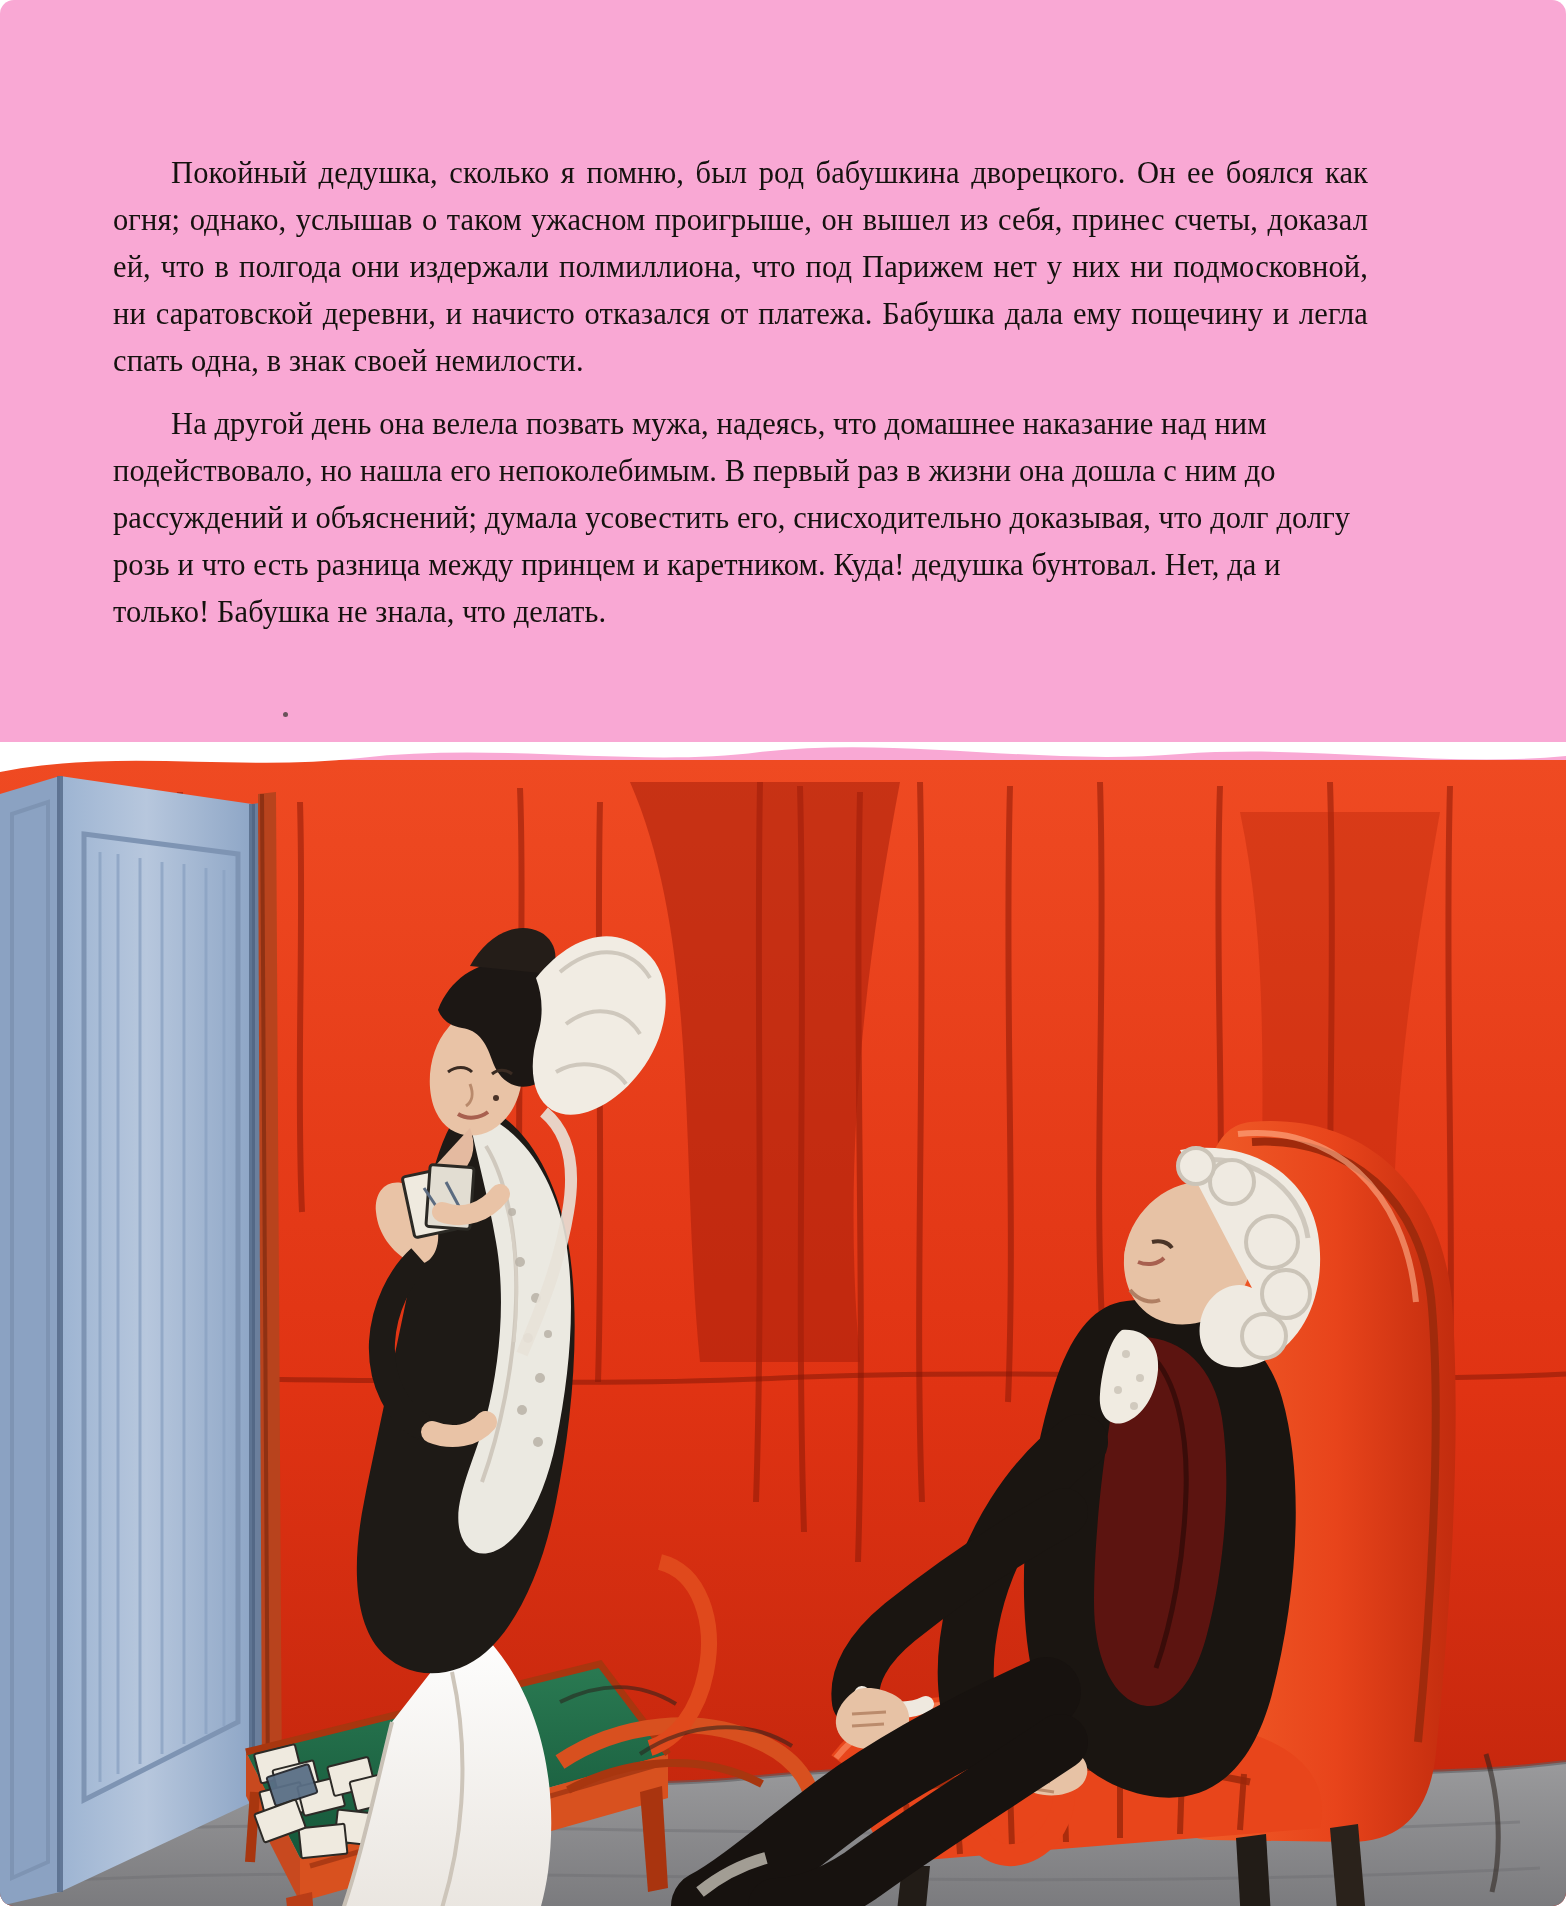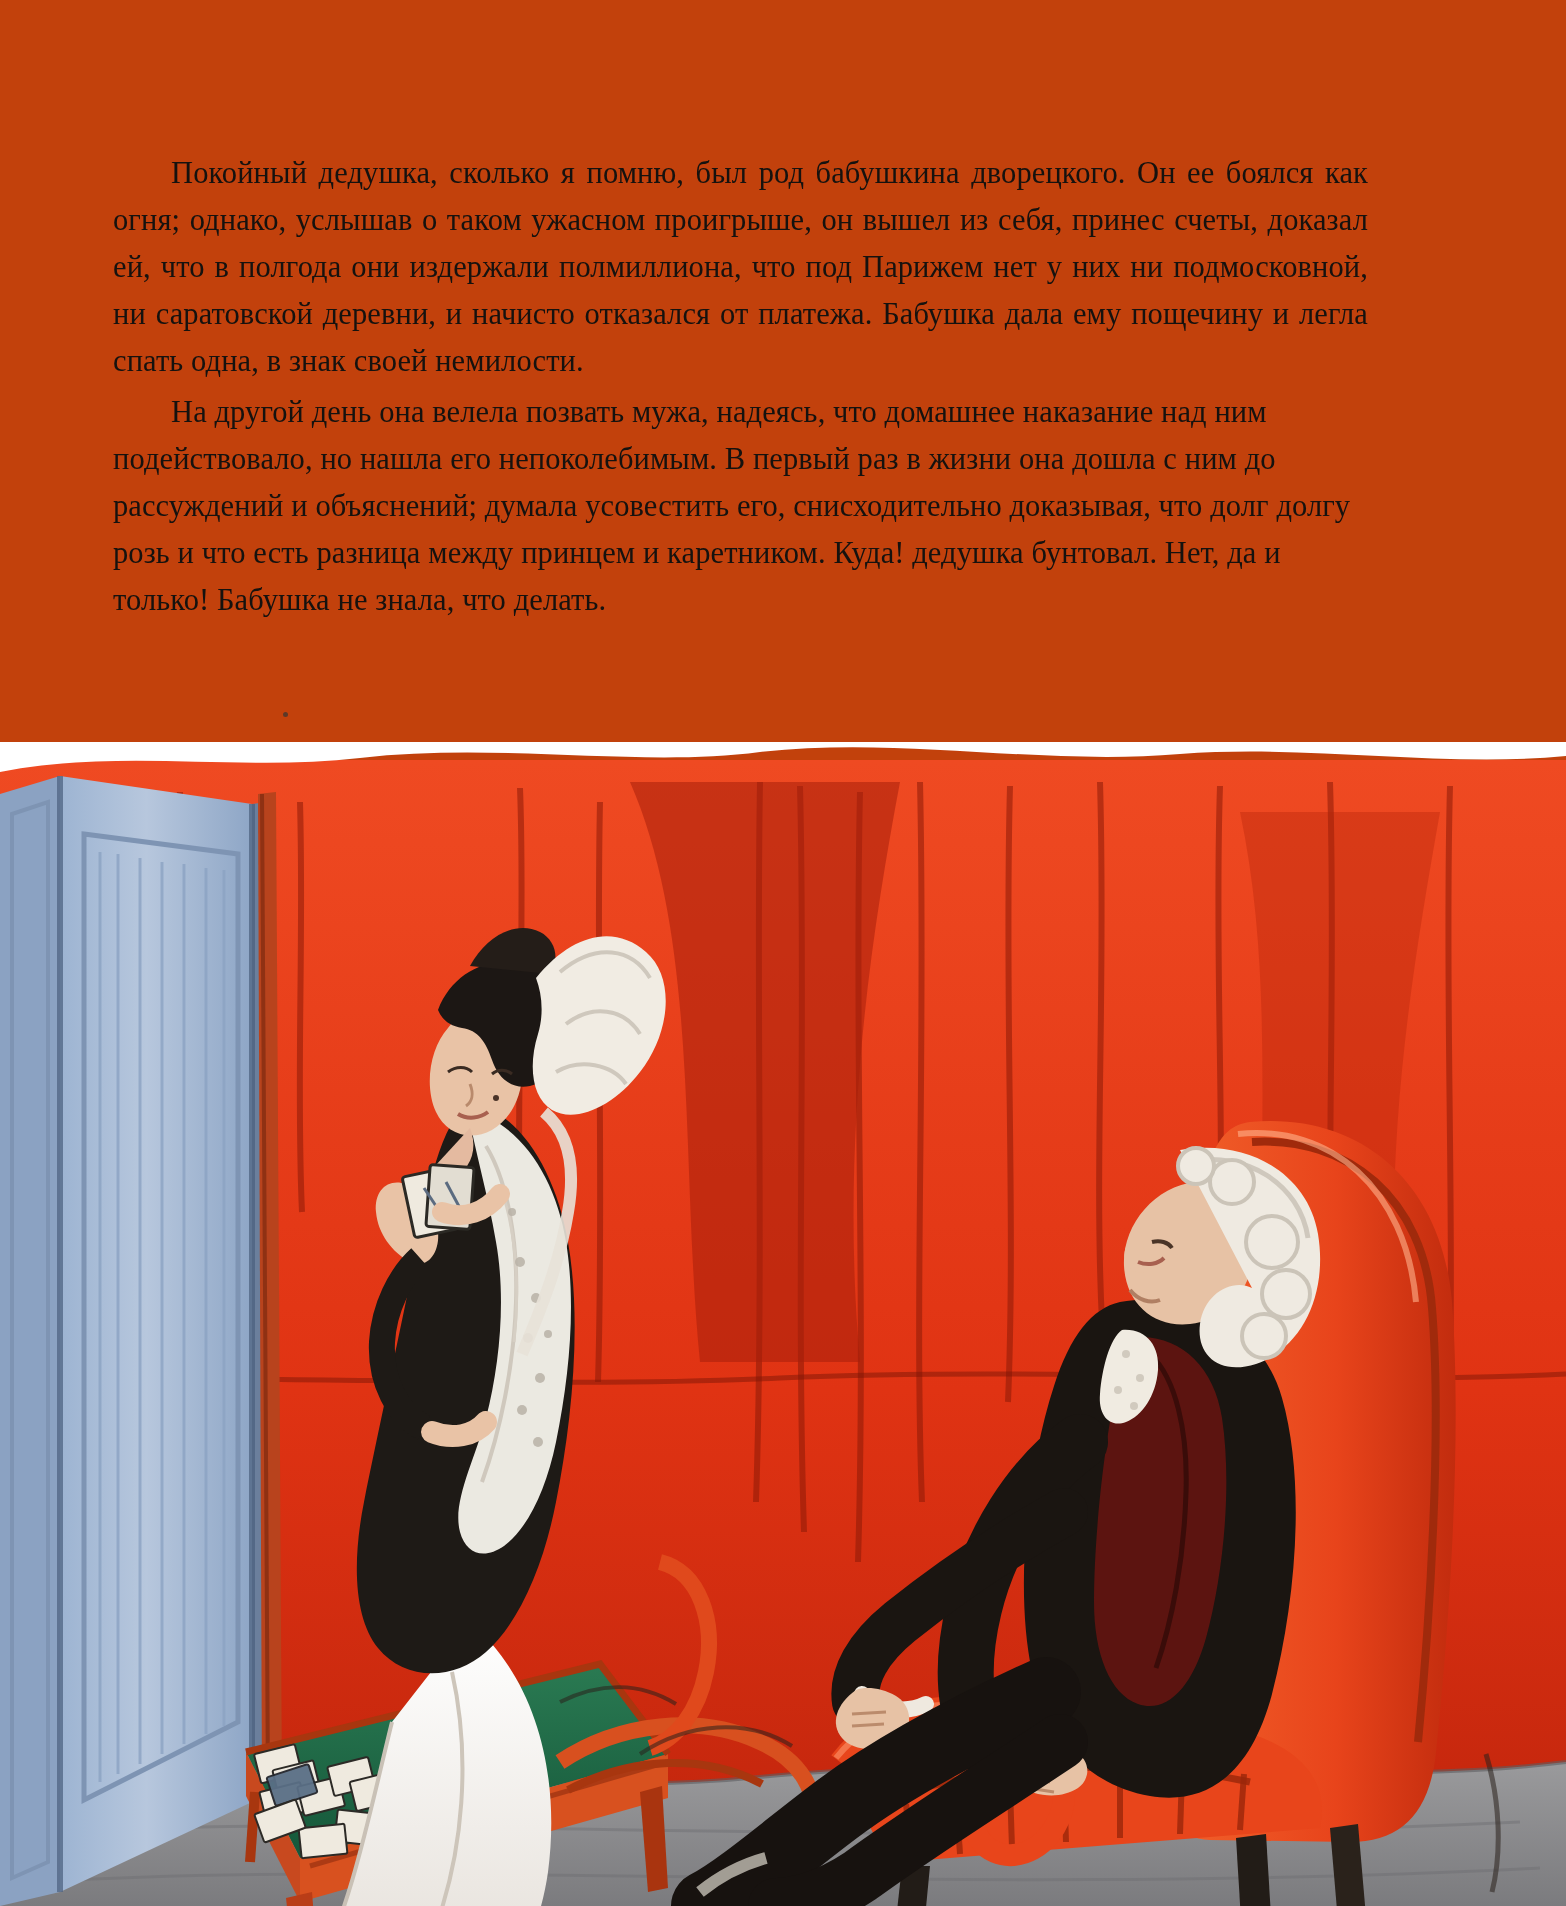--- a/index.html
+++ b/index.html
@@ -4,43 +4,44 @@
 <style>
   html, body {
     margin: 0;
     padding: 0;
     background: #ffffff;
   }
   .page {
     position: relative;
     width: 1566px;
     height: 1906px;
-    background: #c2410c;
+    background: #f9a8d4;
     overflow: hidden;
     font-family: "Liberation Serif", "DejaVu Serif", serif;
+    border-radius: 14px;
   }
 
   
   .text-block {
     position: absolute;
     left: 113px;
     top: 150px;
     width: 1255px;
   }
   .para {
     margin: 0 0 0 0;
     font-size: 30.5px;
     line-height: 47px;
     color: #15120f;
     text-align: justify;
     text-indent: 58px;
     hyphens: manual;
     letter-spacing: 0.1px;
   }
-  .para + .para { margin-top: 4px; }
+  .para + .para { margin-top: 16px; }
   .para:last-child { text-align: left; }
 
   
   .ink-dot {
     position: absolute;
     left: 283px;
     top: 712px;
     width: 5px;
     height: 5px;
     background: #3a3631;

